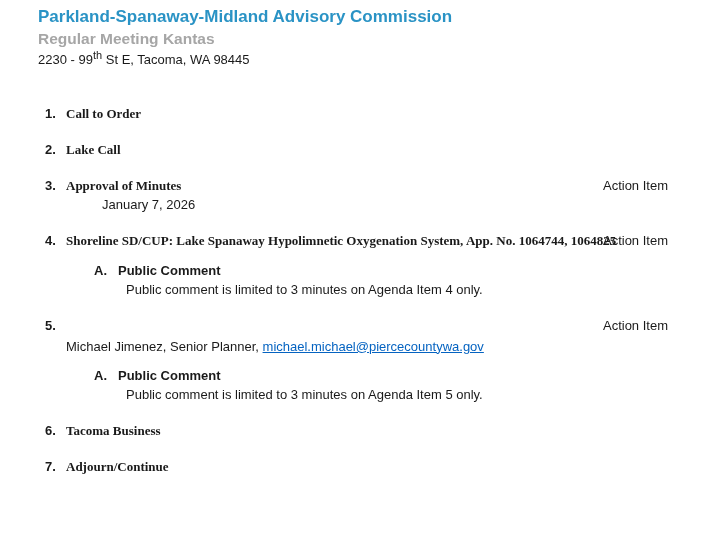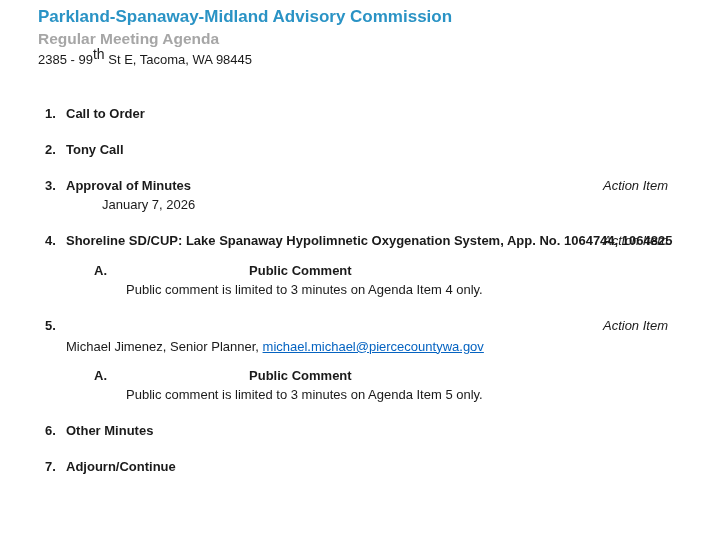--- a/index.html
+++ b/index.html
@@ -29,79 +29,78 @@
     color: var(--title-color);
   }
   .doc-subtitle {
     margin: 0 0 3px 0;
     font-size: 15.5px;
     line-height: 18px;
     font-weight: 700;
     color: var(--subtitle-color);
   }
   .meta { font-size: 13px; line-height: 18.5px; }
-  .sup { font-size: 14px; vertical-align: super; line-height: 0; }
+  .sup { font-size: 11px; vertical-align: super; line-height: 0; }
 
   .agenda { margin: 34px 50px 0 45px; font-size: 13px; line-height: 19px; }
   .item { display: flex; margin-bottom: 17px; }
   .num { width: 21px; flex: none; font-weight: 700; }
   .content { flex: 1; min-width: 0; position: relative; }
   .title-row { display: flex; align-items: baseline; }
-  .item-title { font-weight: 700; }
+  .item-title { font-weight: 700; font-family: Liberation Serif, serif; }
   .action {
-    font-style: italic;
     font-weight: 400;
     margin-left: auto;
     padding-left: 12px;
     white-space: nowrap;
   }
   .wide-wrap { position: relative; width: 645px; line-height: 20px; }
   .wide-wrap .action {
     position: absolute;
     right: 43px;
     bottom: 0;
     margin-left: 0;
     padding-left: 0;
     line-height: 20px;
   }
   .detail { line-height: 19px; margin-left: 36px; }
   .presenter { margin-top: 2px; line-height: 19px; }
   .email { color: var(--link-color); text-decoration: underline; cursor: pointer; }
   .sub-item { display: flex; margin-top: 10px; margin-left: 28px; }
   .sub-letter { width: 24px; flex: none; font-weight: 700; }
-  .sub-title { font-weight: 700; text-align: center; }
+  .sub-title { font-weight: 700; }
   .sub-body { line-height: 19px; margin-left: 8px; }
 </style>
 </head>
 <body>
 
 <div class="page">
 
   <header class="header">
     <h1 class="doc-title">Parkland-Spanaway-Midland Advisory Commission</h1>
-    <h2 class="doc-subtitle">Regular Meeting Agenda</h2>
-    <div class="meta"><span>2385 - 99</span><span class="sup">th</span><span> St E, Tacoma, WA 98445</span></div>
+    <h2 class="doc-subtitle">Regular Meeting Kantas</h2>
+    <div class="meta"><span>2230 - 99</span><span class="sup">th</span><span> St E, Tacoma, WA 98445</span></div>
   </header>
 
   <main class="agenda">
 
     <div class="item">
       <span class="num">1.</span>
       <div class="content">
         <div class="title-row">
           <span class="item-title">Call to Order</span>
         </div>
       </div>
     </div>
 
     <div class="item">
       <span class="num">2.</span>
       <div class="content">
         <div class="title-row">
-          <span class="item-title">Tony Call</span>
+          <span class="item-title">Lake Call</span>
         </div>
       </div>
     </div>
 
     <div class="item">
       <span class="num">3.</span>
       <div class="content">
         <div class="title-row">
           <span class="item-title">Approval of Minutes</span>
           <span class="action">Action Item</span>
@@ -141,21 +140,21 @@
             <div class="sub-body">Public comment is limited to 3 minutes on Agenda Item 5 only.</div>
           </div>
         </div>
       </div>
     </div>
 
     <div class="item">
       <span class="num">6.</span>
       <div class="content">
         <div class="title-row">
-          <span class="item-title">Other Minutes</span>
+          <span class="item-title">Tacoma Business</span>
         </div>
       </div>
     </div>
 
     <div class="item">
       <span class="num">7.</span>
       <div class="content">
         <div class="title-row">
           <span class="item-title">Adjourn/Continue</span>
         </div>

